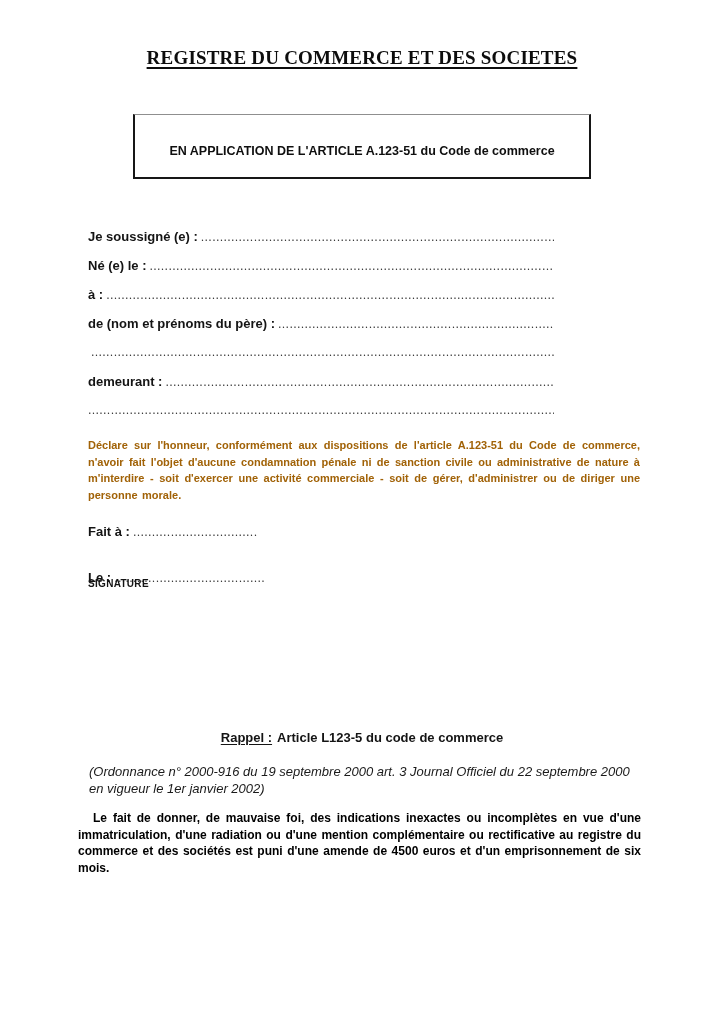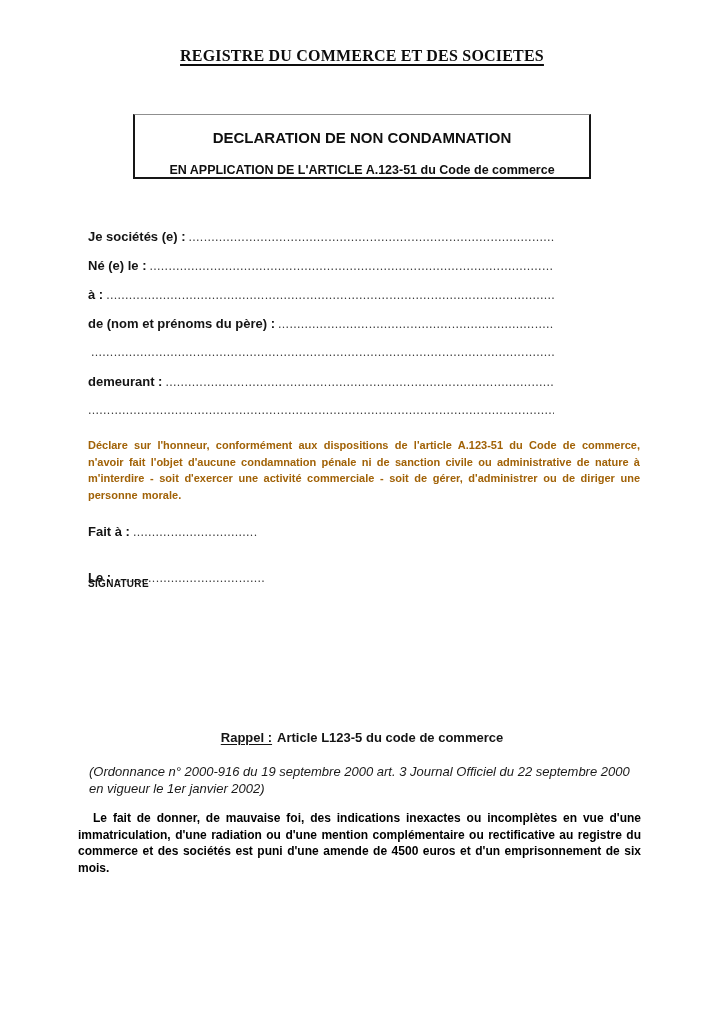--- a/index.html
+++ b/index.html
@@ -21,21 +21,21 @@
   .doc-title {
     position: absolute;
     top: 47px;
     left: 0;
     width: 724px;
     text-align: center;
   }
   .doc-title span {
     font-family: "Liberation Serif", "DejaVu Serif", serif;
     font-weight: 700;
-    font-size: 16px;
+    font-size: 19px;
     letter-spacing: 0.2px;
     color: #0d0d0d;
     text-decoration: underline;
     text-decoration-thickness: 2px;
     text-underline-offset: 3px;
   }
 
   
   .heading-box {
     position: absolute;
@@ -186,27 +186,26 @@
 </head>
 <body>
 
 <div class="page">
 
   <div class="doc-title">
     <span>REGISTRE DU COMMERCE ET DES SOCIETES</span>
   </div>
 
   <div class="heading-box">
-    <div class="heading-line-1">DECLARATION DE NON CONDAMNATION</div>
     <div class="heading-line-2">EN APPLICATION DE L'ARTICLE A.123-51 du Code de commerce</div>
   </div>
 
   <div class="fields">
     <div class="field-row">
-      <span>Je sociétés (e) :</span>
+      <span>Je soussigné (e) :</span>
       <span class="dots">........................................................................................................................................................................</span>
     </div>
     <div class="field-row">
       <span>Né (e) le :</span>
       <span class="dots">........................................................................................................................................................................</span>
     </div>
     <div class="field-row">
       <span>à :</span>
       <span class="dots">........................................................................................................................................................................</span>
     </div>

